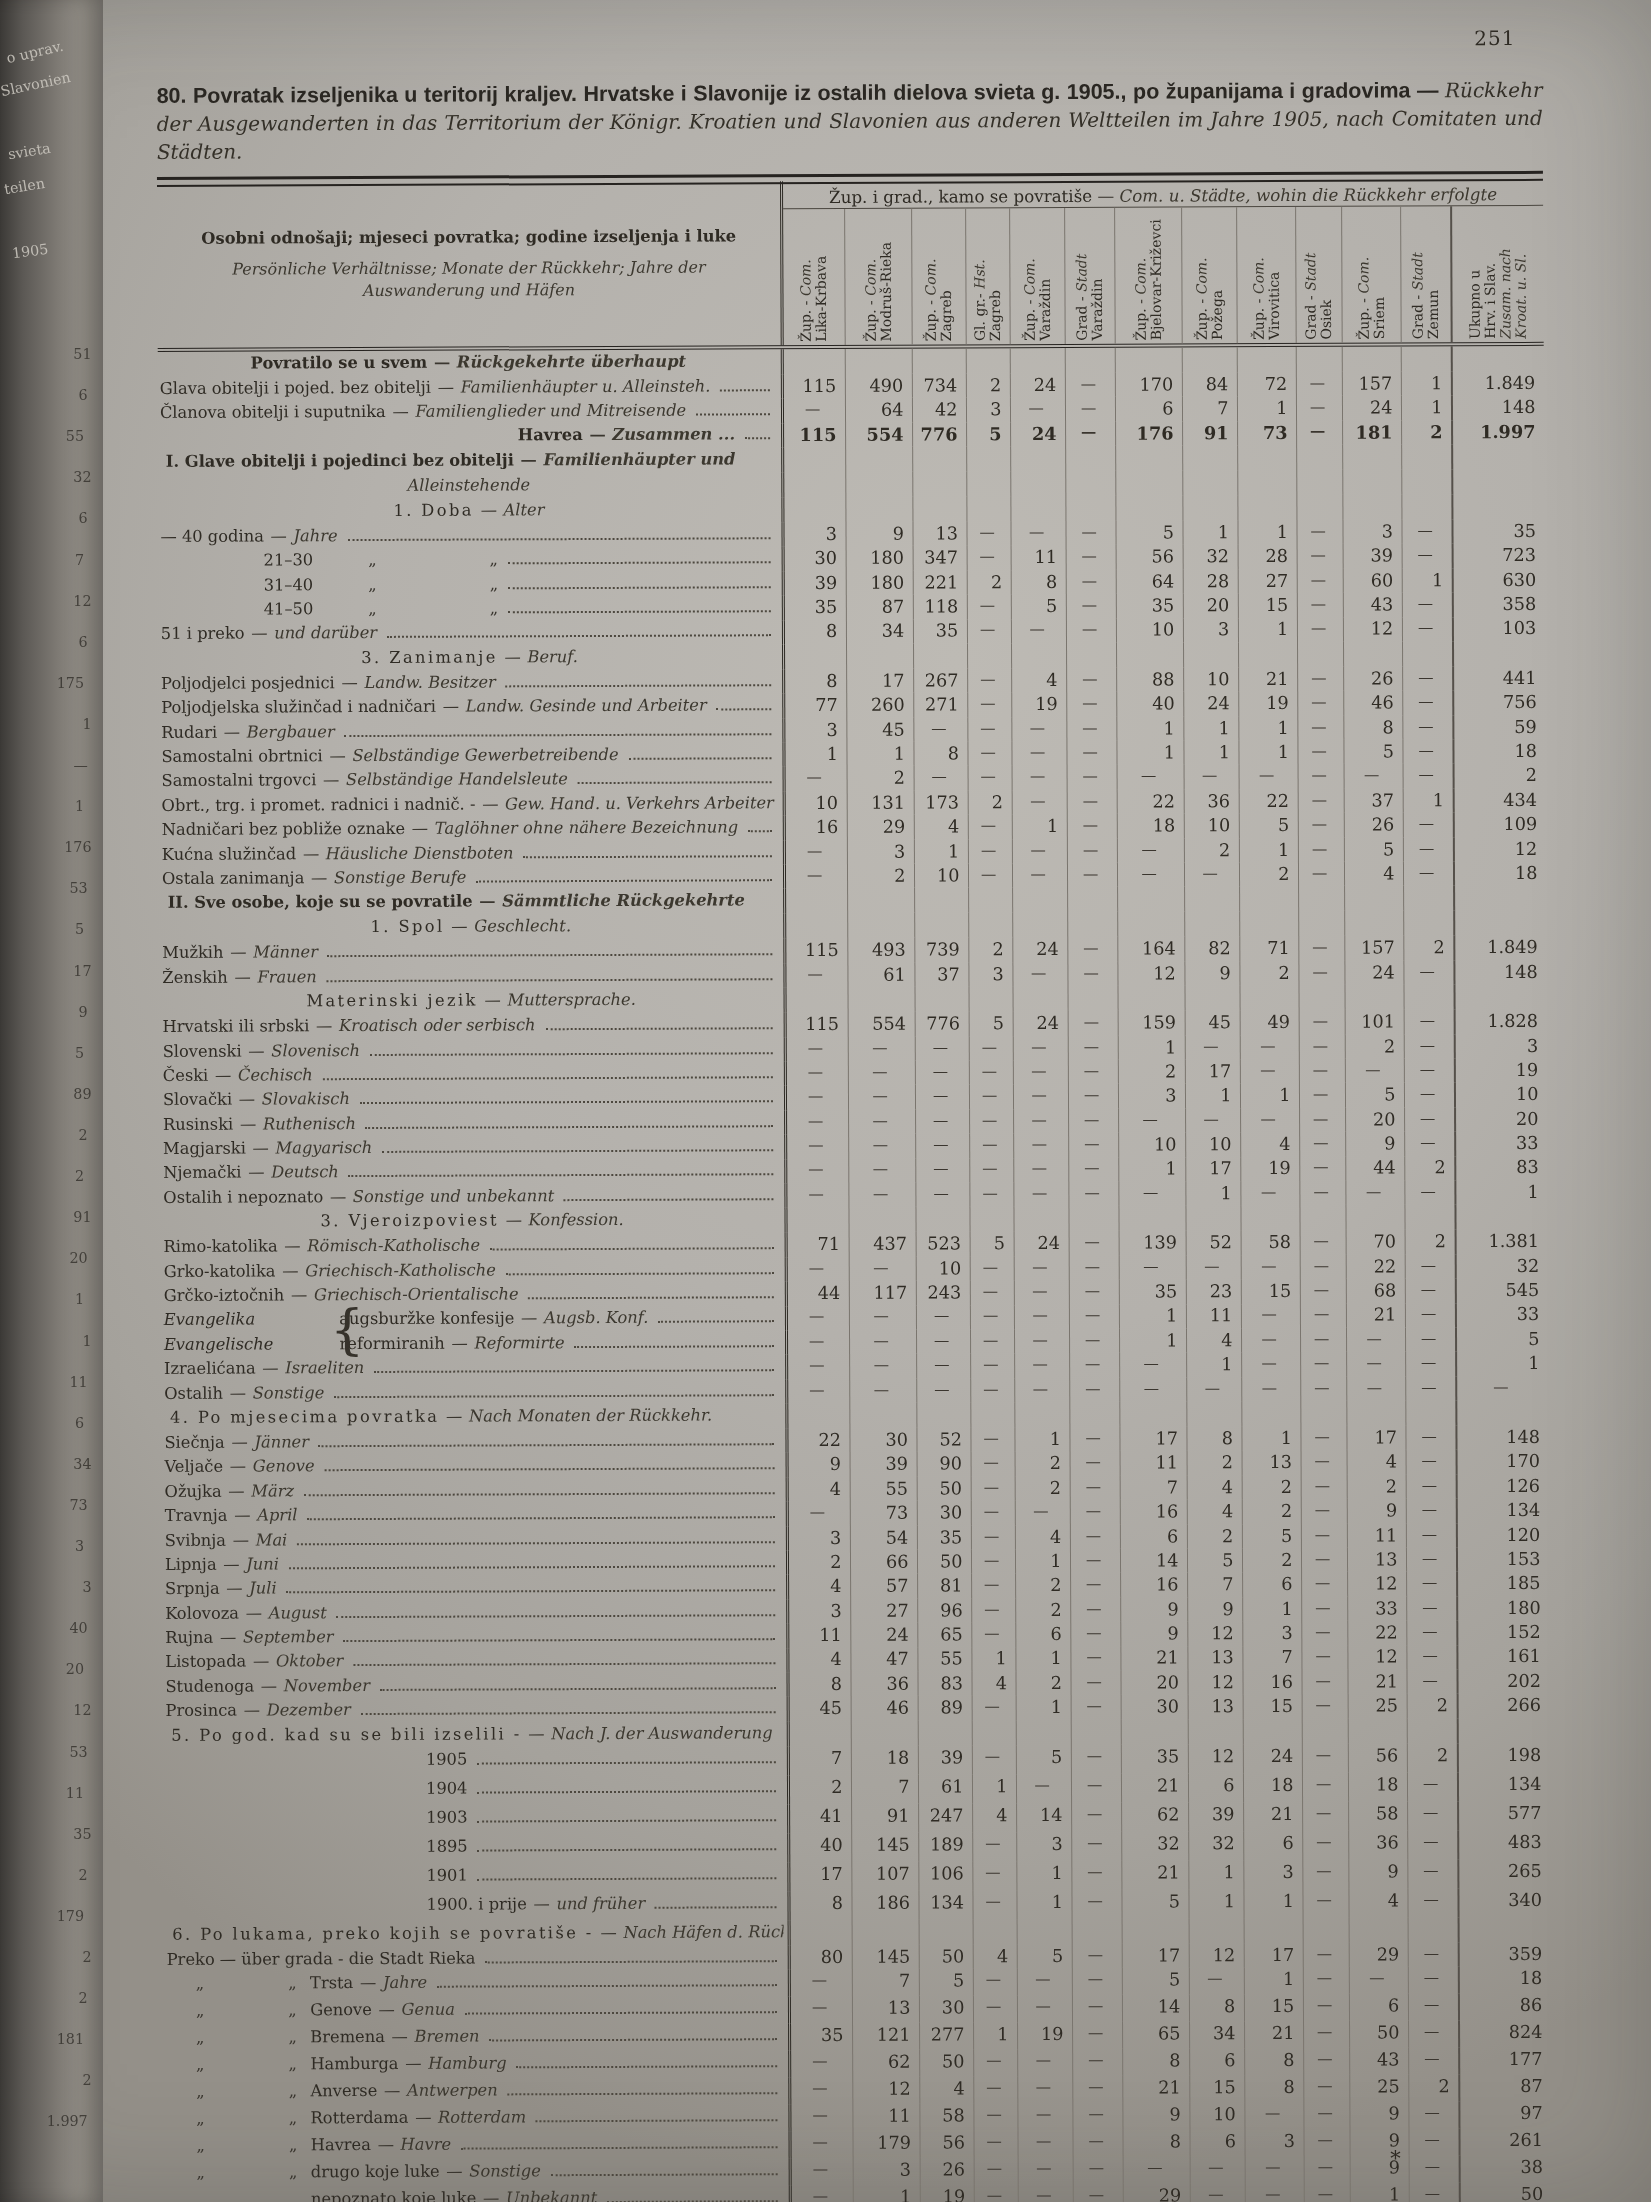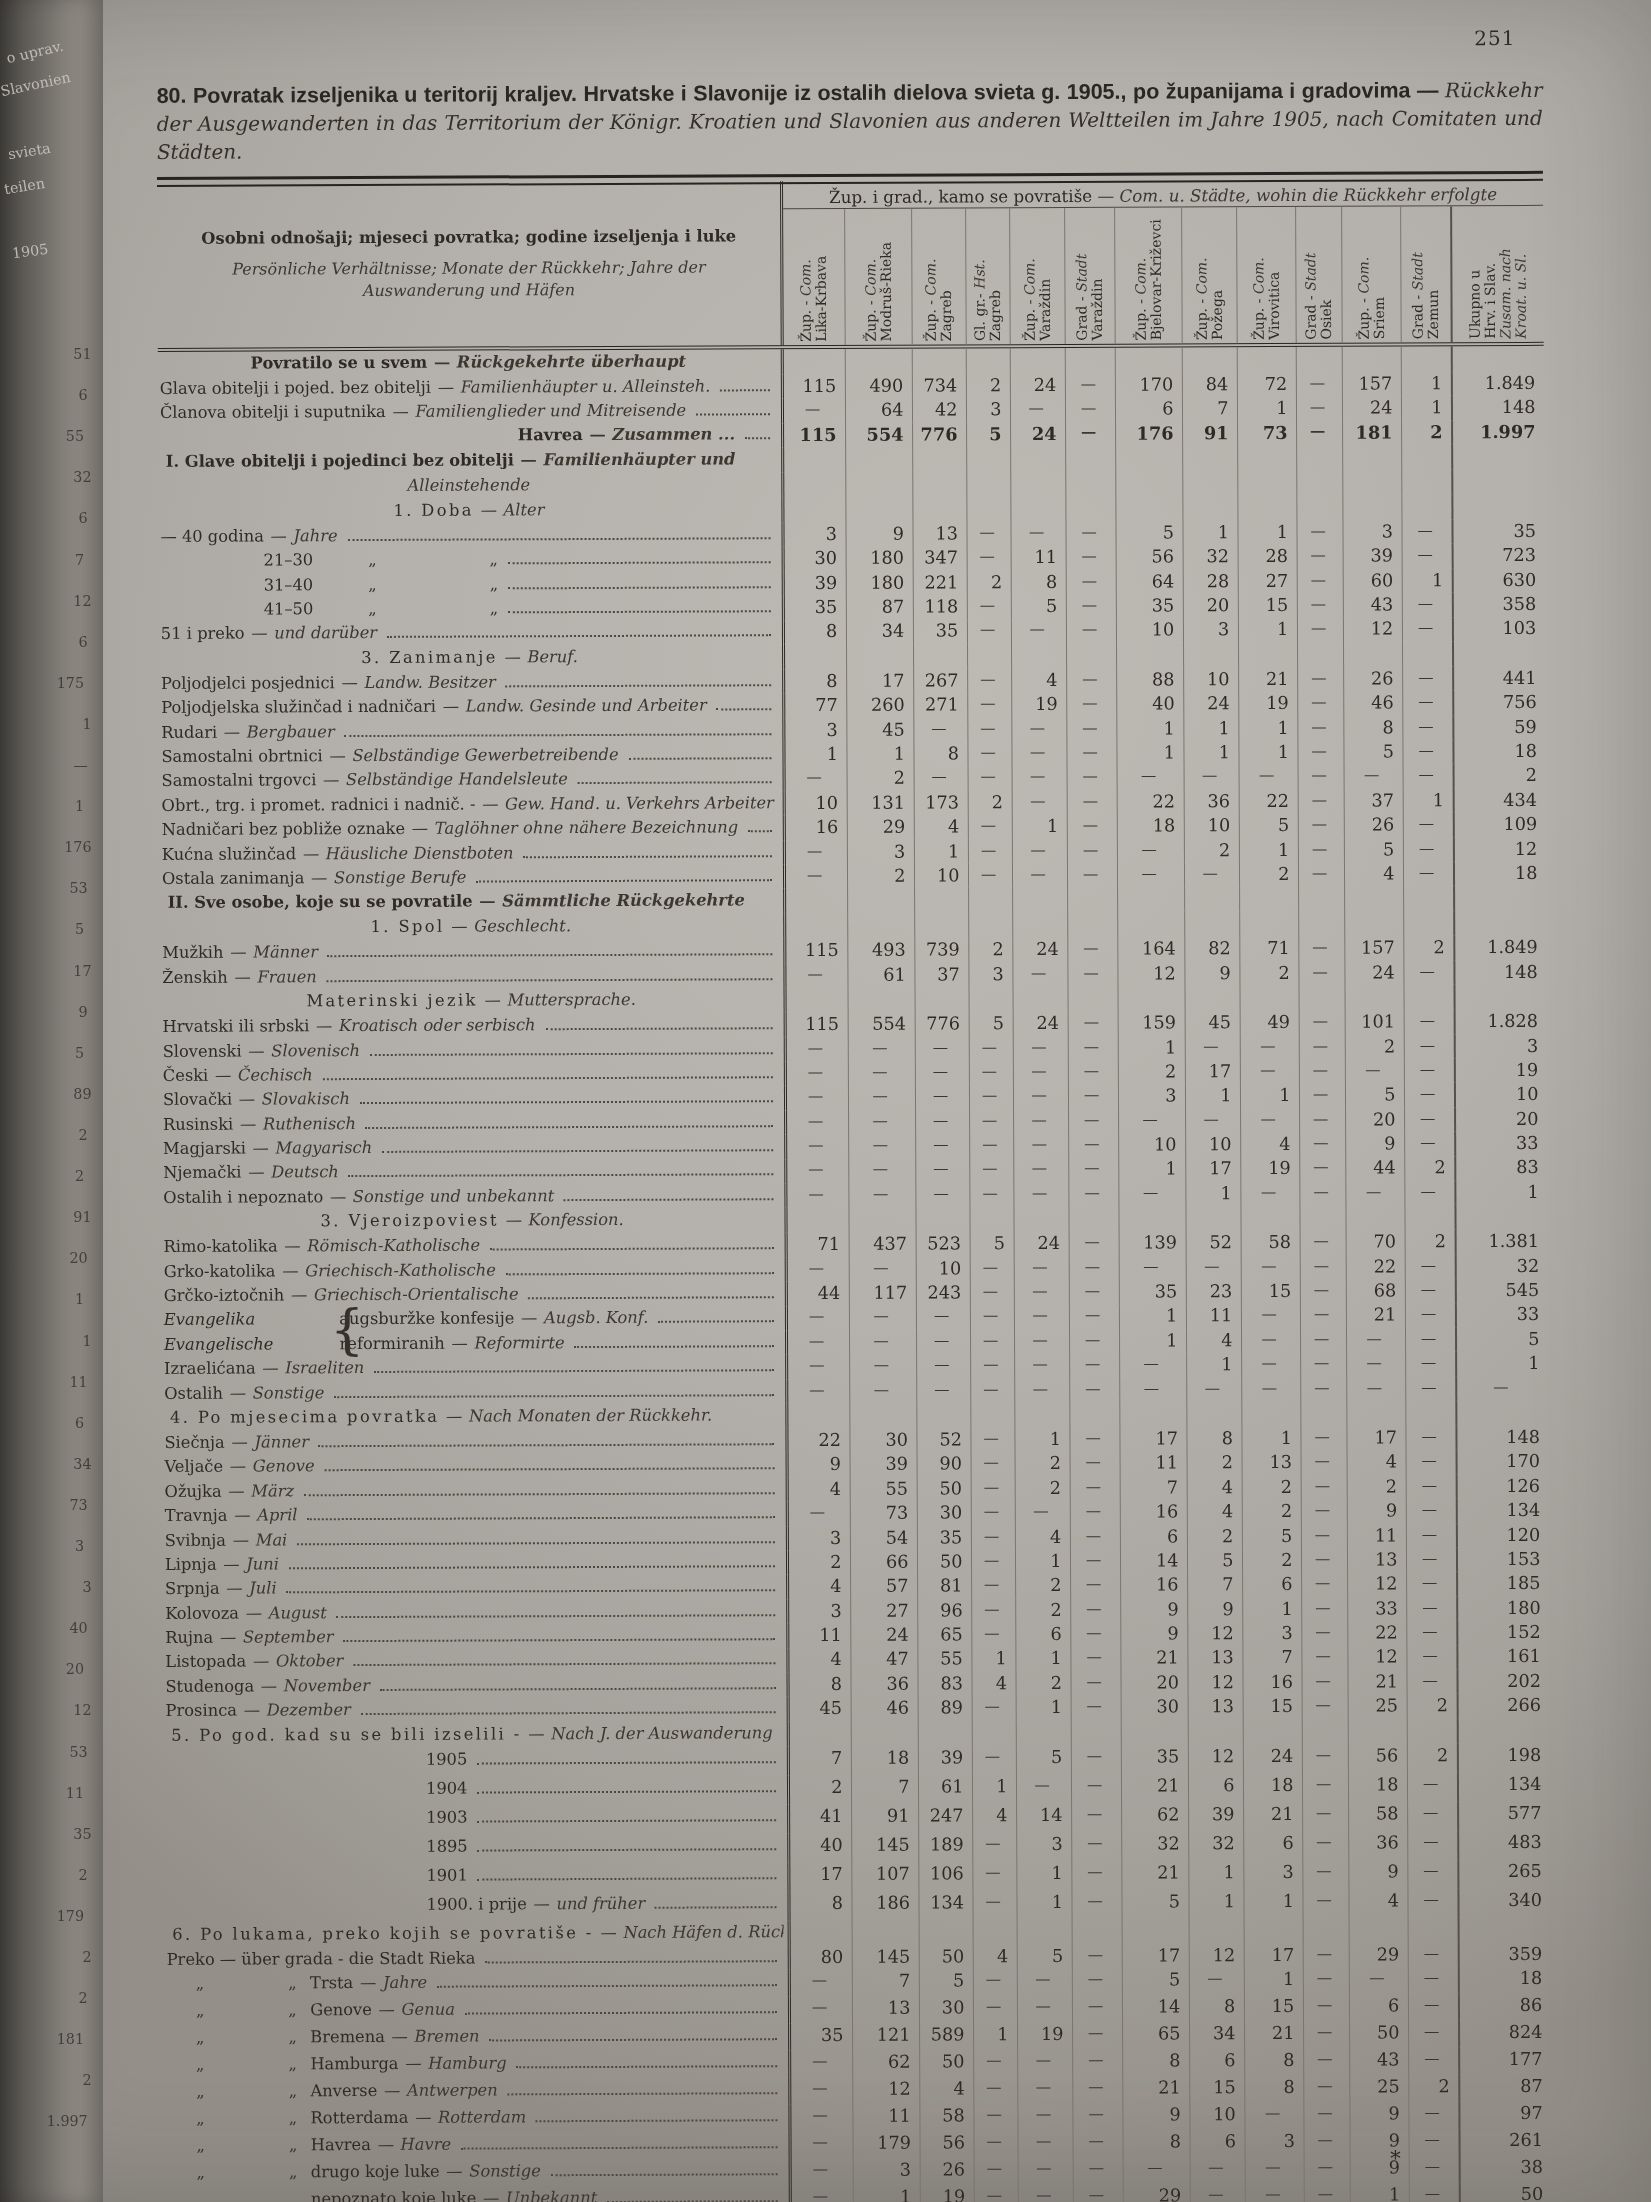--- a/index.html
+++ b/index.html
@@ -1608,21 +1608,21 @@
             <div class="td-lbl">
               <span class="q0">„</span>
               <span class="q1">„</span>
               <span class="hr">Bremena</span>
               <span class="dashsep">—</span>
               <span class="de">Bremen</span>
               <span class="leader"></span>
             </div>
             <div class="td-n" style="width: 61px;">35</div>
             <div class="td-n" style="width: 67px;">121</div>
-            <div class="td-n" style="width: 54px;">589</div>
+            <div class="td-n" style="width: 54px;">277</div>
             <div class="td-n" style="width: 44px;">1</div>
             <div class="td-n" style="width: 55px;">19</div>
             <div class="td-n dash" style="width: 50px;">—</div>
             <div class="td-n" style="width: 67px;">65</div>
             <div class="td-n" style="width: 55px;">34</div>
             <div class="td-n" style="width: 59px;">21</div>
             <div class="td-n dash" style="width: 46px;">—</div>
             <div class="td-n" style="width: 59px;">50</div>
             <div class="td-n dash" style="width: 50px;">—</div>
             <div class="td-n dblc" style="width: 92px; flex: 1 1 0%;">824</div>

